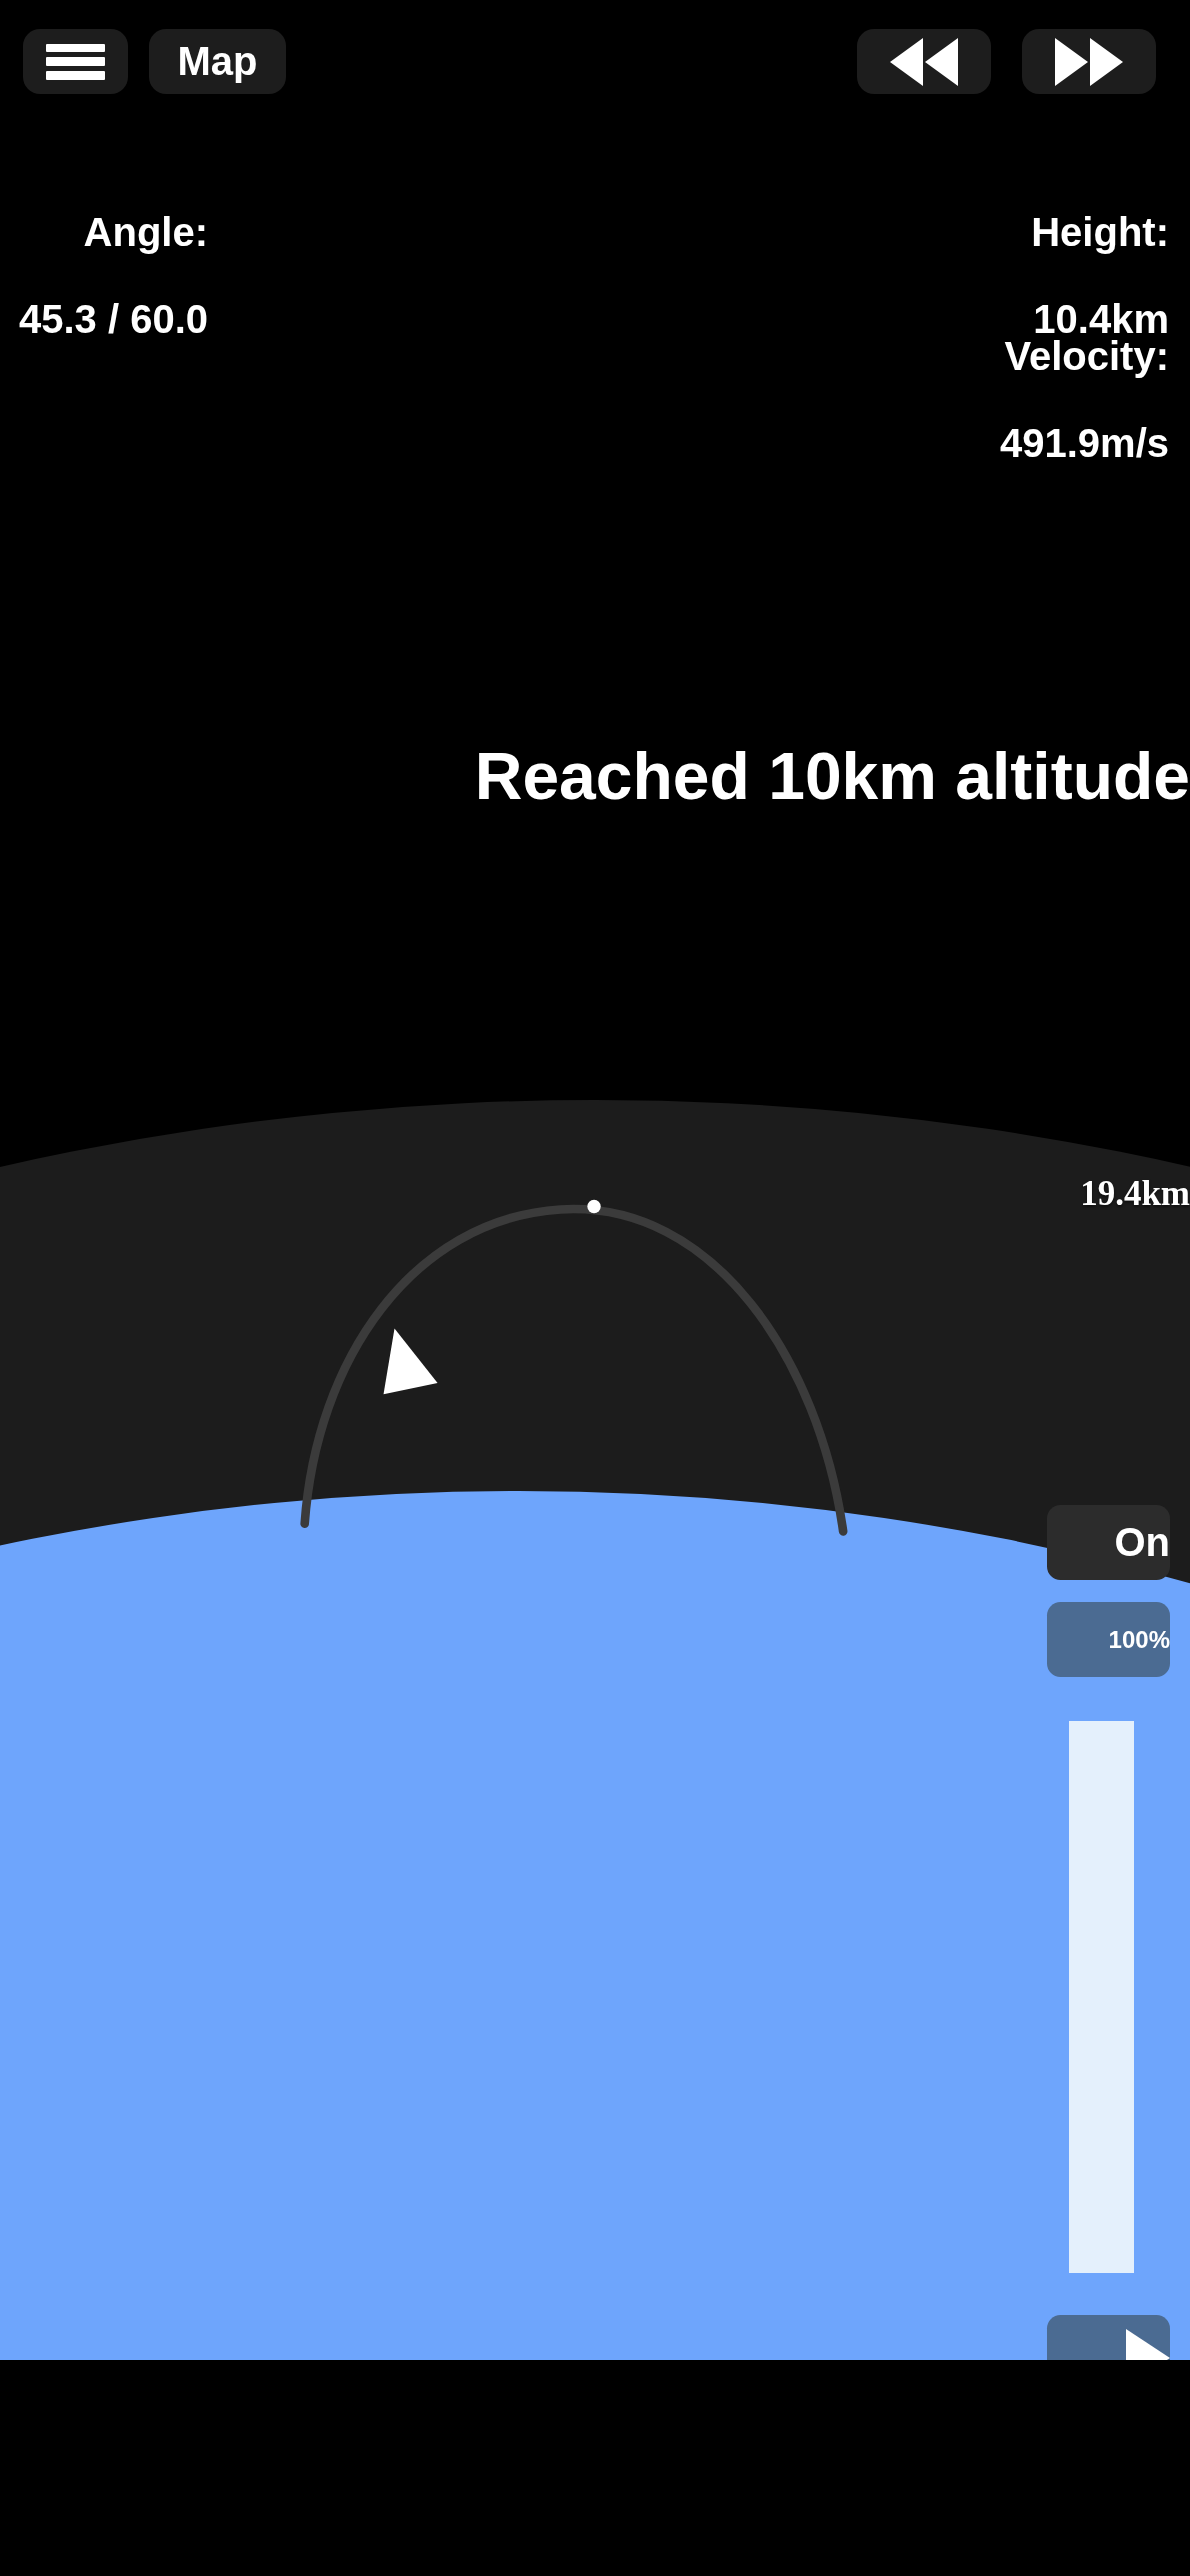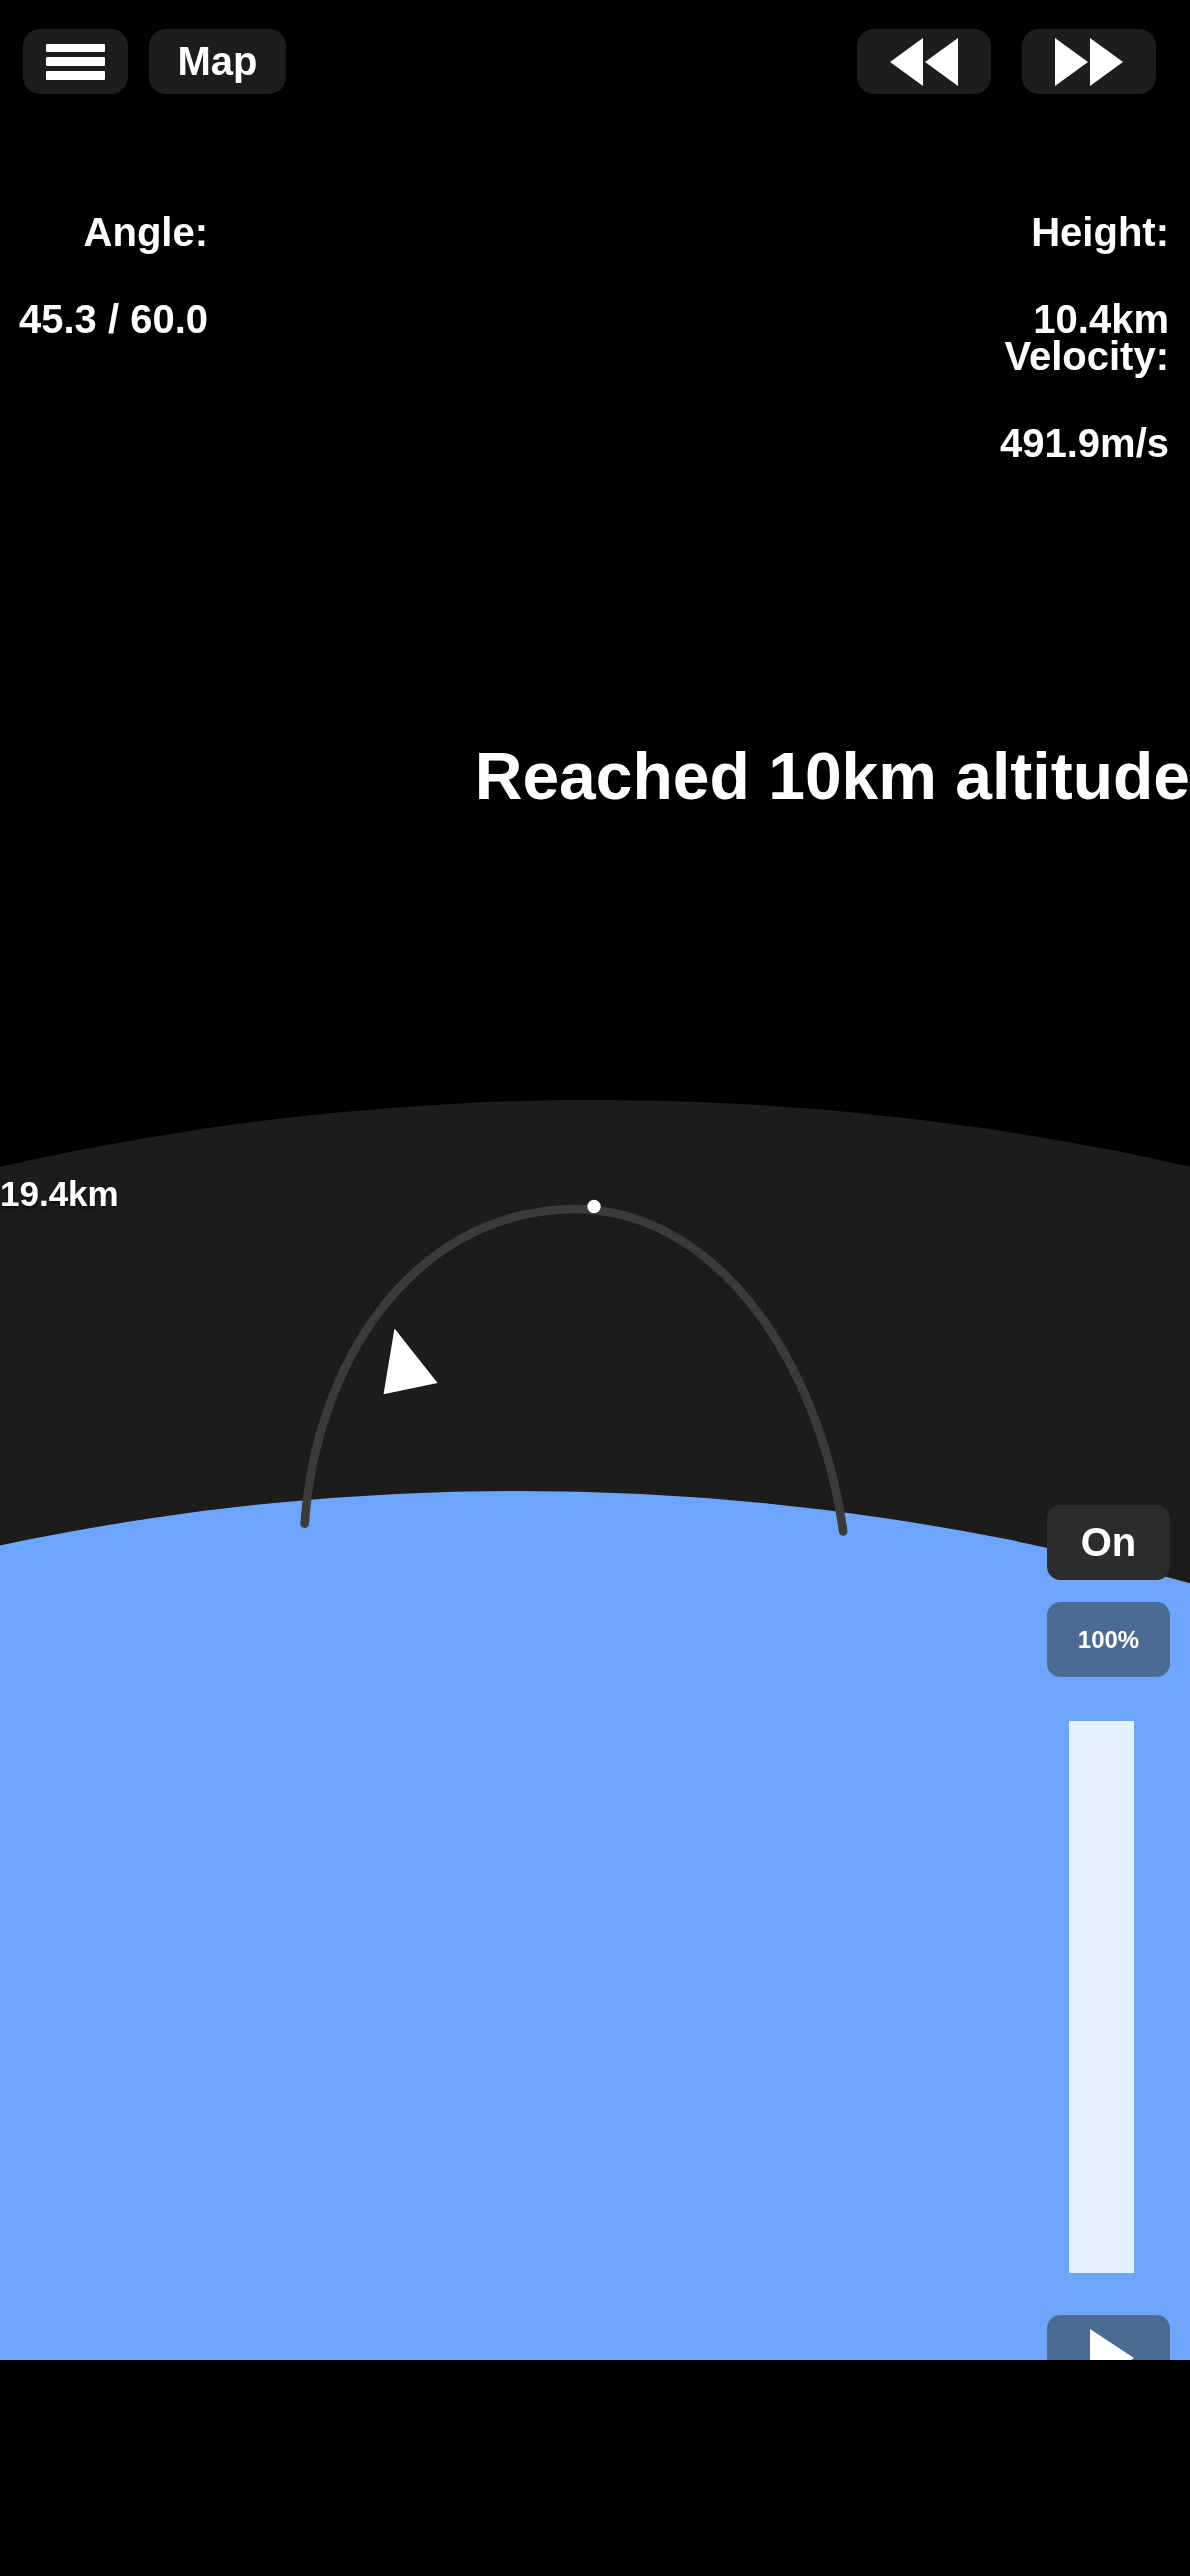--- a/index.html
+++ b/index.html
@@ -73,21 +73,21 @@
     color: #ffffff;
     font-weight: bold;
     box-sizing: border-box;
   }
   .btn-blue {
     position: absolute;
     background: #4b6b92;
     border-radius: 15.3px;
     display: flex;
     align-items: center;
-    justify-content: center;
+    justify-content: flex-end;
     color: #ffffff;
     font-weight: bold;
     box-sizing: border-box;
   }
 
   
   #menu-button { left: 23px; top: 29px; width: 105px; height: 65px; border-radius: 17px; }
   .burger { width: 59px; height: 36px; display: flex; flex-direction: column; justify-content: space-between; }
   .burger span { display: block; height: 8.6px; background: #ffffff; border-radius: 1px; }
 
@@ -138,25 +138,26 @@
     font-weight: bold;
     font-size: 66px;
     text-shadow: 0 1.9px 3.8px rgba(0,0,0,0.6);
   }
 
   
   #apoapsis-label {
     position: absolute;
     left: 0; right: 0;
     top: 1174px;
-    text-align: left;
+    text-align: right;
     color: #ffffff;
     font-weight: bold;
     font-size: 35px;
     text-shadow: 0 1.9px 2.9px rgba(0,0,0,0.55);
+    font-family: Liberation Serif, serif;
   }
 
   
   #engine-toggle   { left: 1047px; top: 1505px; width: 123px; height: 75px;
                      border-radius: 13.4px; font-size: 40px; background: #2c2c2c; }
   #throttle-percent{ left: 1047px; top: 1602px; width: 123px; height: 75px;
                      border-radius: 13.4px; font-size: 24px; background: #4b6b92; }
   #throttle-slider {
     position: absolute;
     left: 1069px; top: 1721px;

